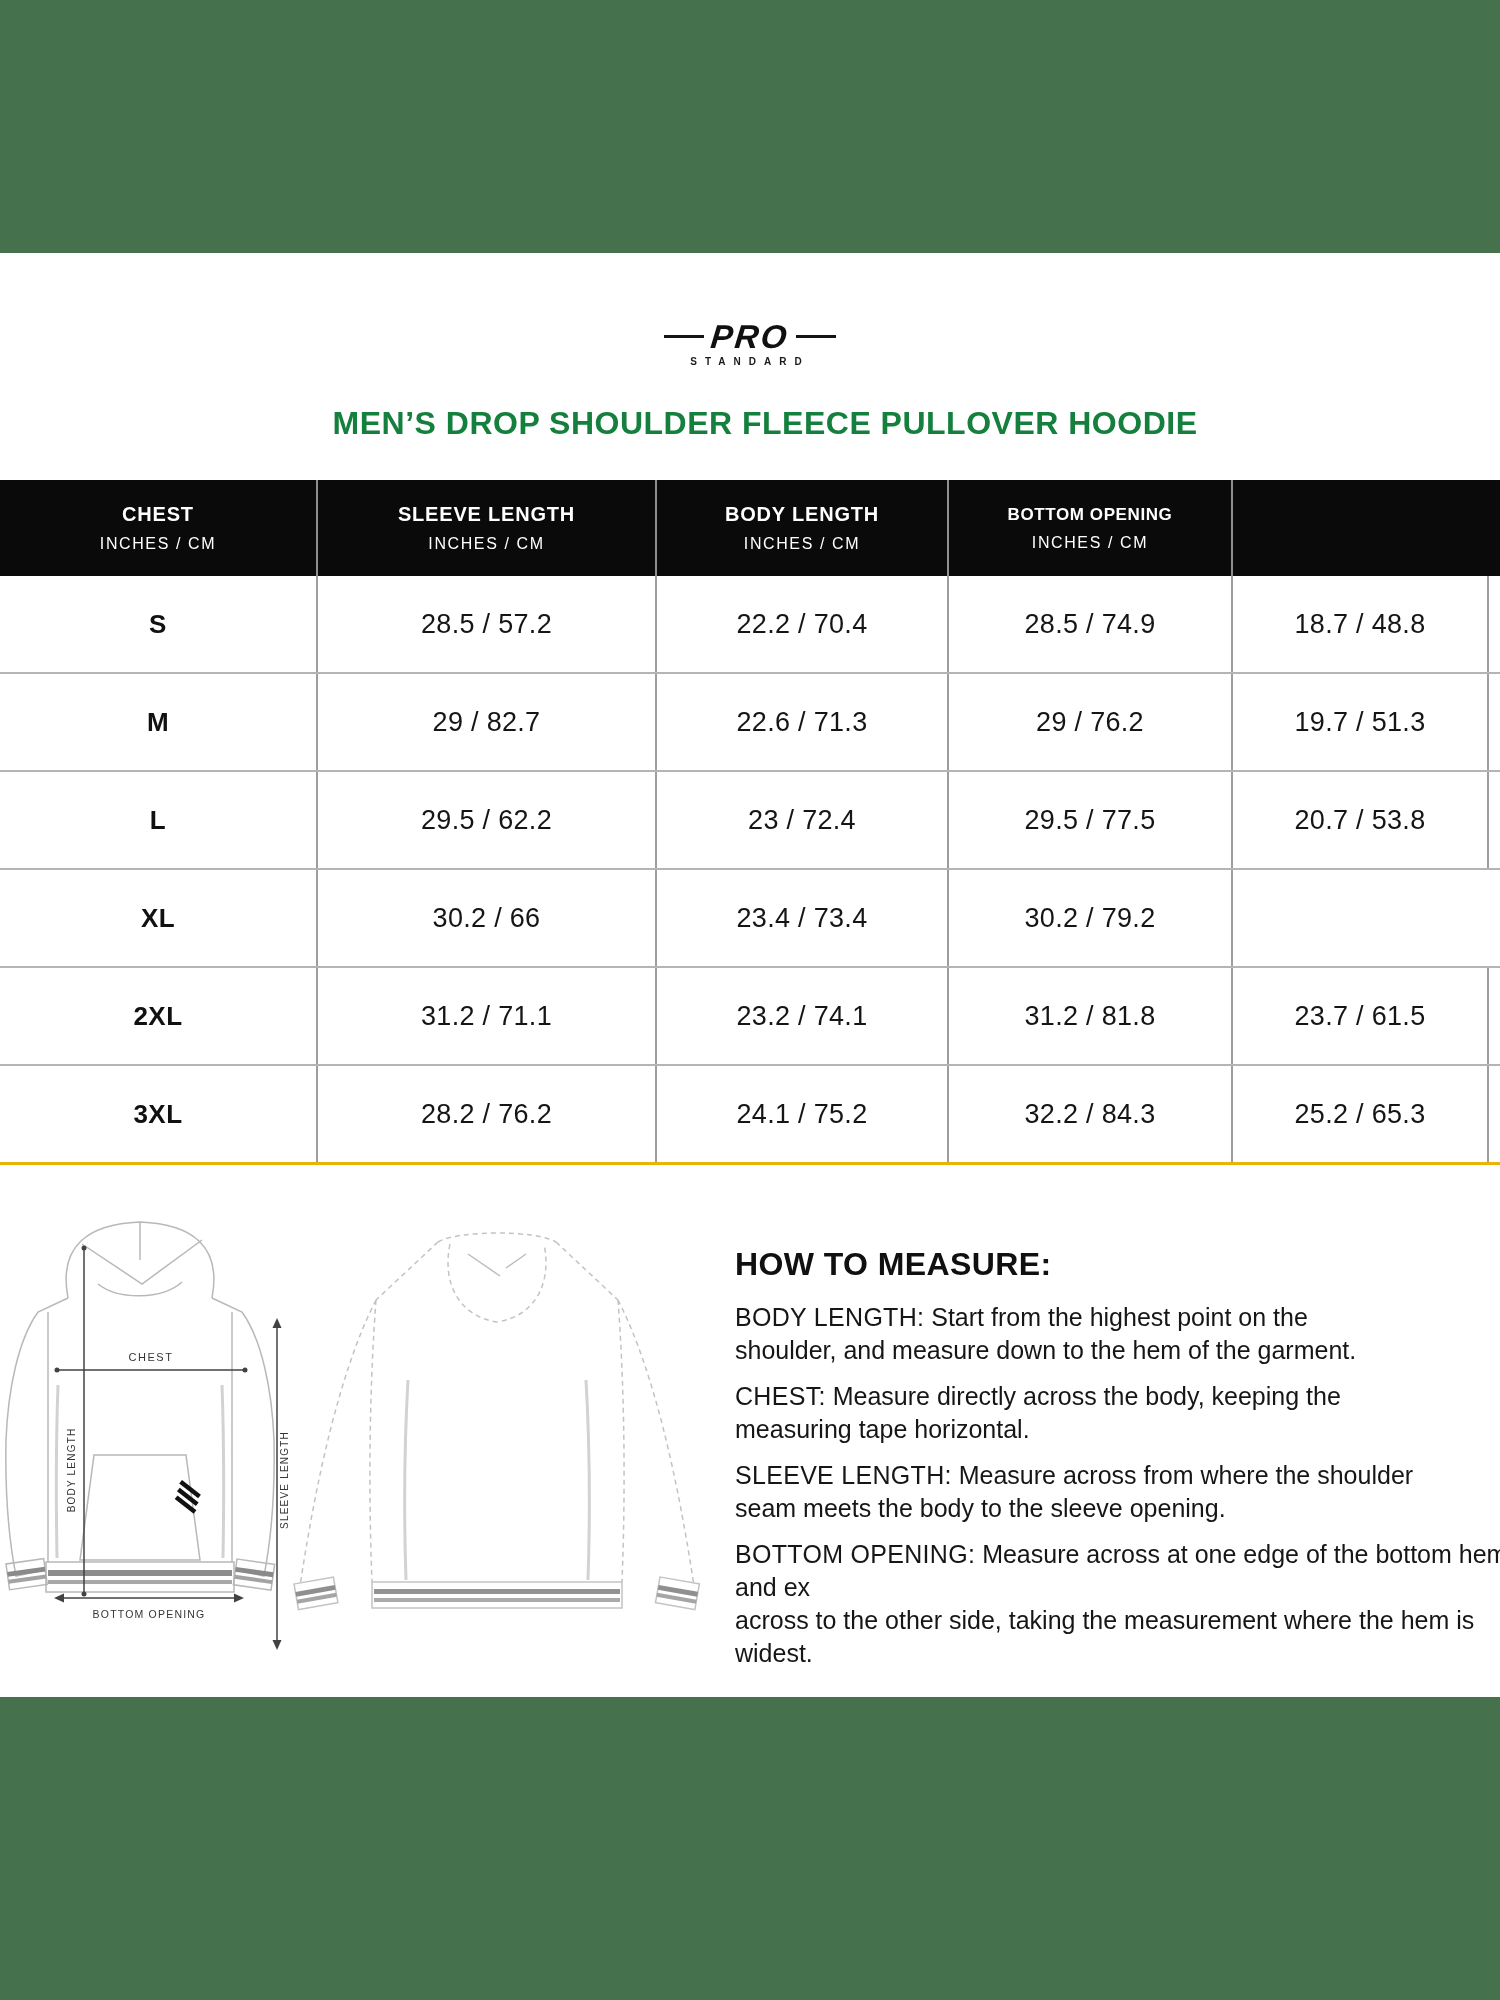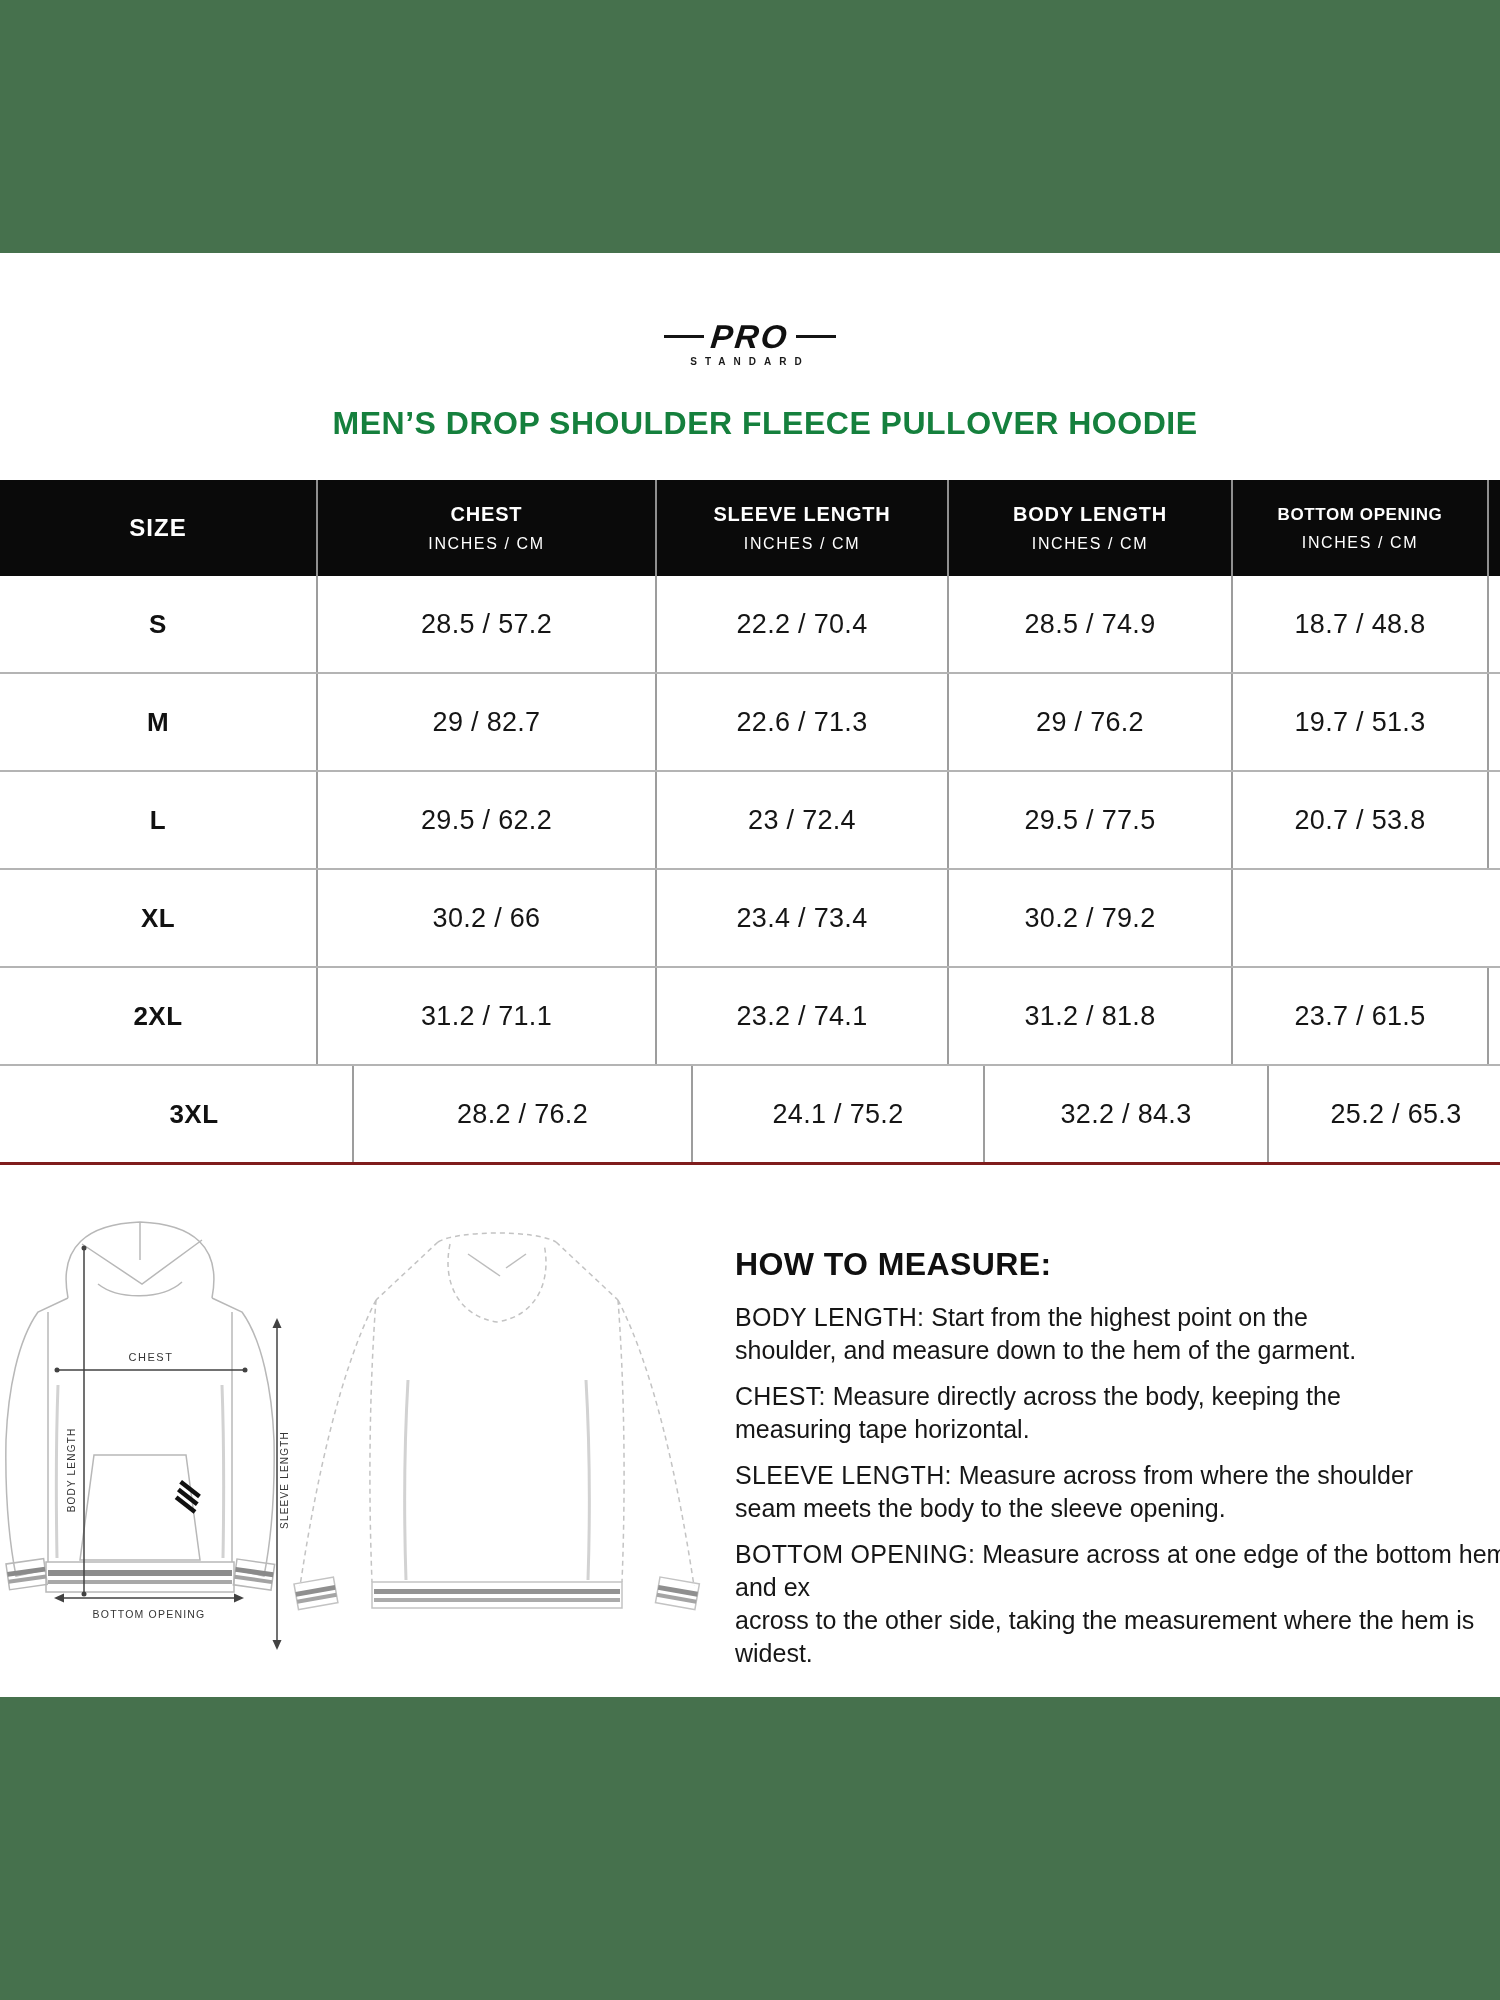--- a/index.html
+++ b/index.html
@@ -20,21 +20,21 @@
   .logo-sub{font-size:10px;font-weight:bold;letter-spacing:8px;color:#1a1a1a;margin-top:3px;}
 
   
   .title{position:absolute;top:380px;left:0;width:1500px;text-align:center;
     font-size:32px;font-weight:bold;letter-spacing:0.5px;color:#15803d;line-height:44px;padding-left:15px;}
 
   
   .size-table{position:absolute;top:480px;left:0;width:1500px;}
   .trow{display:grid;grid-template-columns:316px 339px 292px 284px 256px 13px;height:96px;}
   .trow.body-row{border-bottom:2px solid #b4b4b4;}
-  .trow.body-row:last-child{border-bottom:3px solid #7f1d1d;padding-left:36px;}
+  .trow.body-row:last-child{border-bottom:3px solid #eab308;}
   .cell{display:flex;flex-direction:column;align-items:center;justify-content:center;}
   .cell + .cell{border-left:2px solid #9d9d9d;}
   .thead{color:#ffffff;background:#0a0a0a;}
   .thead .cell + .cell{border-left:2px solid #8f8f8f;}
   .col-main{font-size:20px;font-weight:bold;letter-spacing:0.8px;}
   .col-main.small{font-size:17px;letter-spacing:0.6px;}
   .col-sub{font-size:16px;letter-spacing:1.6px;margin-top:9px;}
   .size-head{font-size:24px;font-weight:bold;letter-spacing:1px;}
   .size-cell{font-size:26px;font-weight:bold;letter-spacing:0.5px;}
   .val-cell{font-size:27px;letter-spacing:0.3px;color:#151515;}
@@ -61,23 +61,20 @@
       <span class="logo-text">PRO</span>
       <span class="logo-rule"></span>
     </div>
     <div class="logo-sub">STANDARD</div>
   </div>
 
   <h1 class="title">MEN’S DROP SHOULDER FLEECE PULLOVER HOODIE</h1>
 
   <div class="size-table">
     <div class="trow thead" style="background: rgb(10, 10, 10);">
-      <div class="cell">
-        <span class="size-head">SIZE</span>
-      </div>
       <div class="cell">
         <span class="col-main">CHEST</span>
         <span class="col-sub">INCHES / CM</span>
       </div>
       <div class="cell">
         <span class="col-main">SLEEVE LENGTH</span>
         <span class="col-sub">INCHES / CM</span>
       </div>
       <div class="cell">
         <span class="col-main">BODY LENGTH</span>

